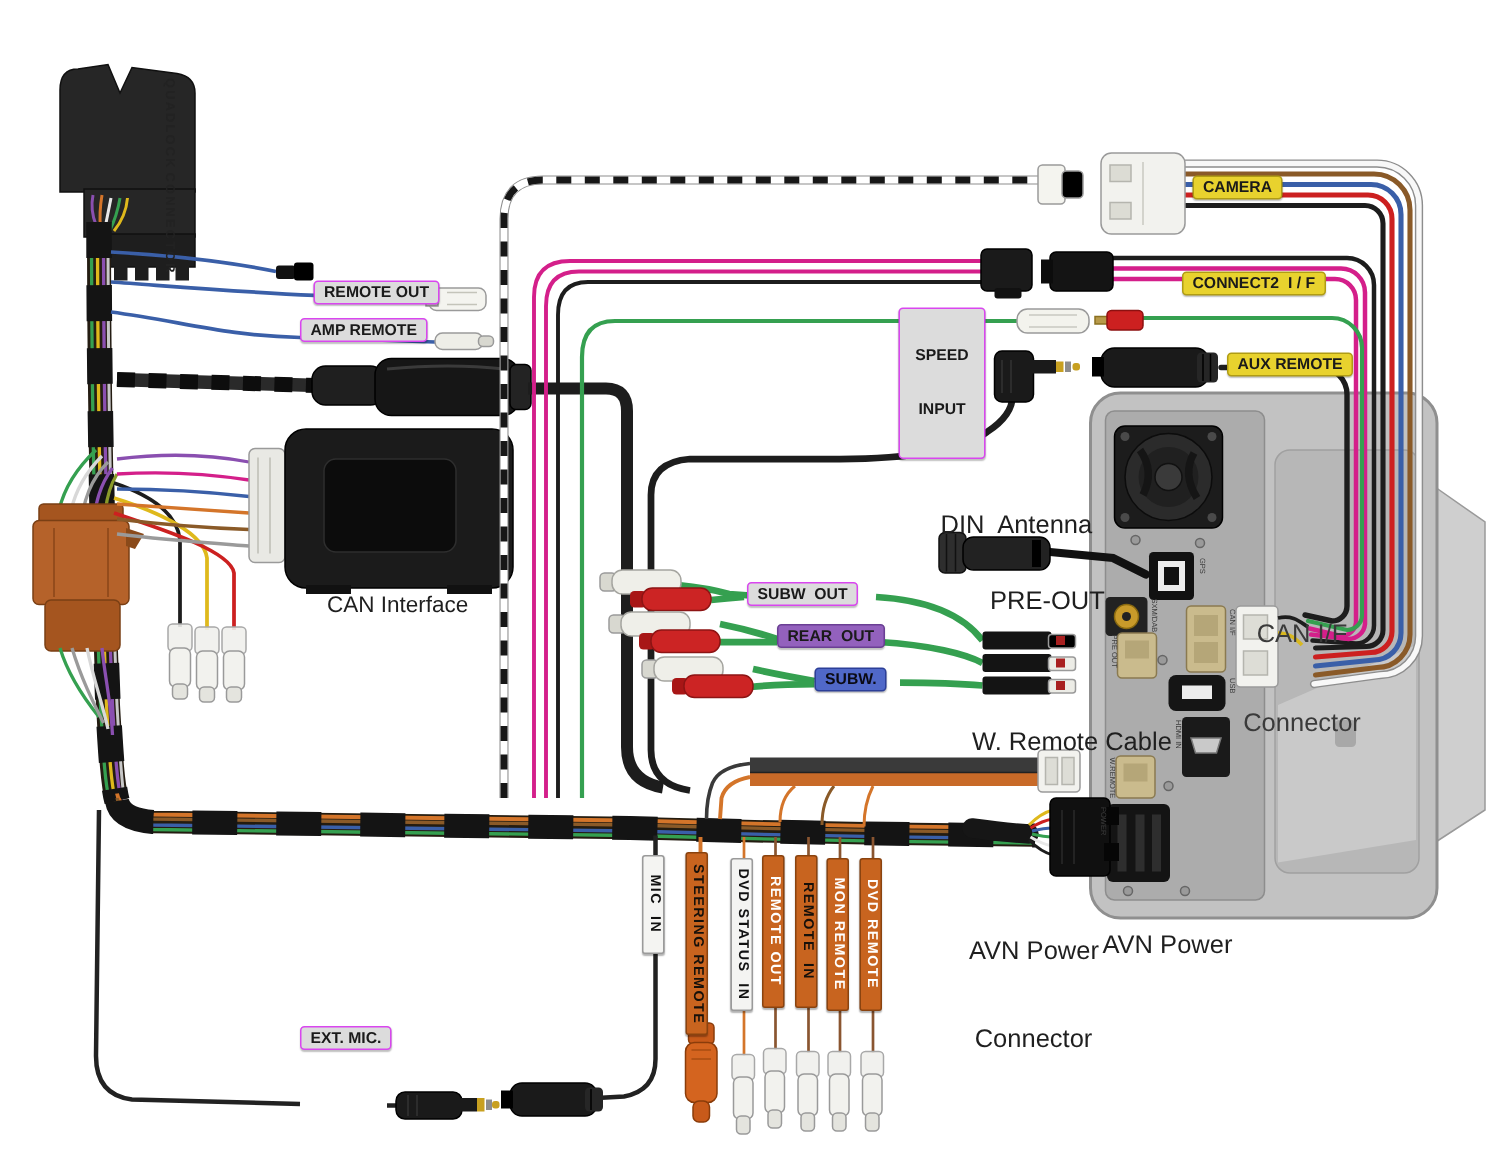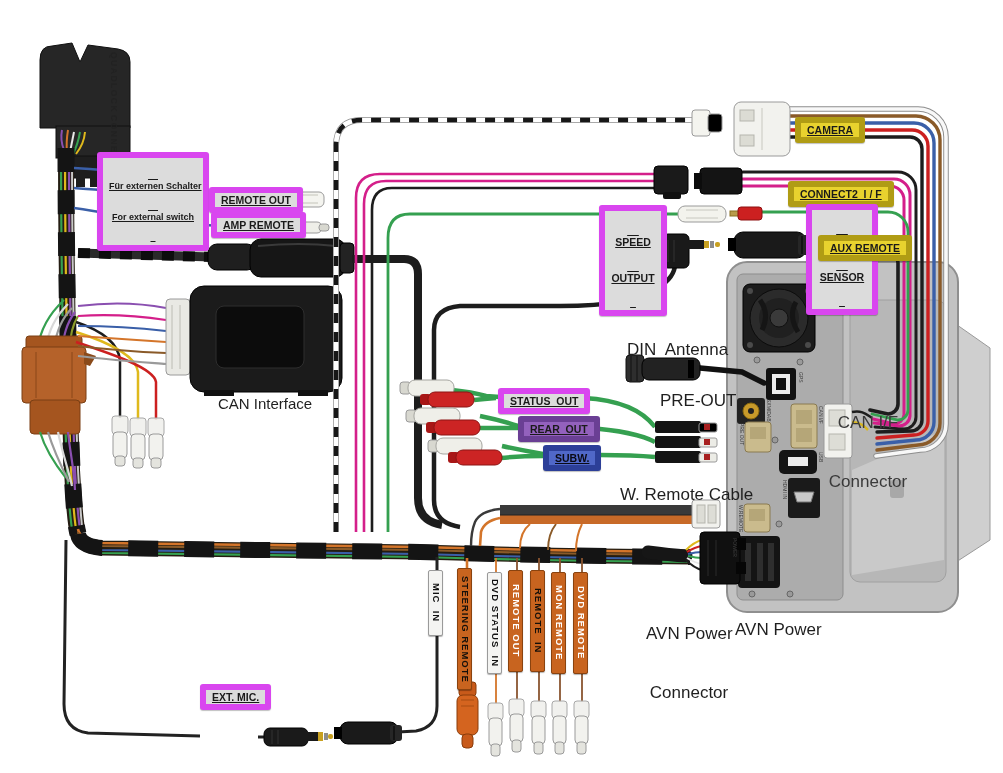--- a/index.html
+++ b/index.html
@@ -10,23 +10,23 @@
     --wire-brown:#8a5a28; --wire-orange:#d4752a; --wire-purple:#8a4fb0;
     --wire-gray:#a0a0a0; --wire-white:#f8f8f8;
     --iso-brown:#b5622a; --unit-gray:#c2c2c2; --panel-gray:#acacac;
   }
   html,body{margin:0;padding:0;background:#fff;}
   #canvas{position:relative;width:1003px;height:773px;background:#ffffff;overflow:hidden;
           font-family:"Liberation Sans","DejaVu Sans",sans-serif;}
   #wires{position:absolute;left:0;top:0;z-index:1;}
   #labels{position:absolute;left:0;top:0;width:100%;height:100%;z-index:2;pointer-events:none;}
   .lbl{position:absolute;white-space:pre;line-height:1.15;}
-  .box{border:6px solid #d946ef;border-radius:3px;background:var(--label-gray);
+  .box{border:1px solid #d946ef;border-radius:3px;background:var(--label-gray);
        color:#1a1a1a;font-weight:bold;font-size:10.5px;padding:1px 6px;text-align:center;
-       box-shadow:0 1px 1px rgba(0,0,0,.25);text-decoration:underline;}
+       box-shadow:0 1px 1px rgba(0,0,0,.25);}
   .box.small{font-size:9px;padding:2px 6px;}
   .yellow{background:var(--label-yellow);border-color:#b09c14;}
   .purple{background:var(--label-purple);border-color:#6a3f94;}
   .blue{background:var(--label-blue);border-color:#2c3f98;color:#0a0a14;text-align:right;}
   .plain{color:#1f1f1f;font-size:17px;}
   .plain.b{font-size:15px;}
   .vlab{writing-mode:vertical-rl;text-orientation:mixed;font-weight:bold;font-size:9.5px;
         letter-spacing:1px;border-radius:2px;padding:4px 1px;text-align:center;
         box-shadow:0 1px 1px rgba(0,0,0,.3);}
   .vwhite{background:#f4f4f2;border:1px solid #9a9a9a;color:#111;}
@@ -468,56 +468,48 @@
   </g>
 </svg>
 
 <div id="labels">
 
   <div class="lbl quadtext" style="left:108px;top:52px;height:78px">
     <span>QUADLOCK</span>
     <span>CONNECTOR</span>
   </div>
 
-  <div class="lbl box small" style="left:97px;top:152px;width:88px">
-    <div>Für externen Schalter</div>
-    <div>For external switch</div>
-  </div>
 
   <div class="lbl box" style="left:209px;top:187px">REMOTE OUT</div>
-  <div class="lbl box" style="left:211px;top:212px">AMP REMOTE</div>
+  <div class="lbl box" style="left:200px;top:212px">AMP REMOTE</div>
 
   <div class="lbl plain b" style="left:218px;top:395px">CAN Interface</div>
 
   <div class="lbl box yellow" style="left:795px;top:117px">CAMERA</div>
   <div class="lbl box yellow" style="left:788px;top:181px">CONNECT2  I / F</div>
 
   <div class="lbl box" style="left:599px;top:205px;width:44px">
     <div>SPEED</div>
-    <div>OUTPUT</div>
-  </div>
-  <div class="lbl box" style="left:806px;top:204px;width:48px">
-    <div>SPEED</div>
-    <div>SENSOR</div>
+    <div>INPUT</div>
   </div>
   <div class="lbl box yellow" style="left:818px;top:235px">AUX REMOTE</div>
 
   <div class="lbl plain" style="left:627px;top:340px">DIN  Antenna</div>
 
-  <div class="lbl box" style="left:498px;top:388px">STATUS  OUT</div>
+  <div class="lbl box" style="left:498px;top:388px">SUBW  OUT</div>
   <div class="lbl box purple" style="left:518px;top:416px">REAR  OUT</div>
   <div class="lbl box blue" style="left:543px;top:445px">SUBW.</div>
   <div class="lbl plain" style="left:660px;top:391px">PRE-OUT</div>
 
   <div class="lbl plain ctr" style="left:828px;top:374px;width:80px;color:#3a3a3a">
     <div>CAN I/F</div>
     <div>Connector</div>
   </div>
 
-  <div class="lbl plain" style="left:620px;top:485px">W. Remote Cable</div>
+  <div class="lbl plain" style="left:648px;top:485px">W. Remote Cable</div>
 
   <div class="lbl plain ctr" style="left:646px;top:585px;width:86px">
     <div>AVN Power</div>
     <div>Connector</div>
   </div>
 
   <div class="lbl plain" style="left:735px;top:620px">AVN Power</div>
 
   <div class="lbl vlab vwhite" style="left:428px;top:570px;height:56px">MIC  IN</div>
   <div class="lbl vlab vorange dark" style="left:457px;top:568px;height:112px">STEERING REMOTE</div>

